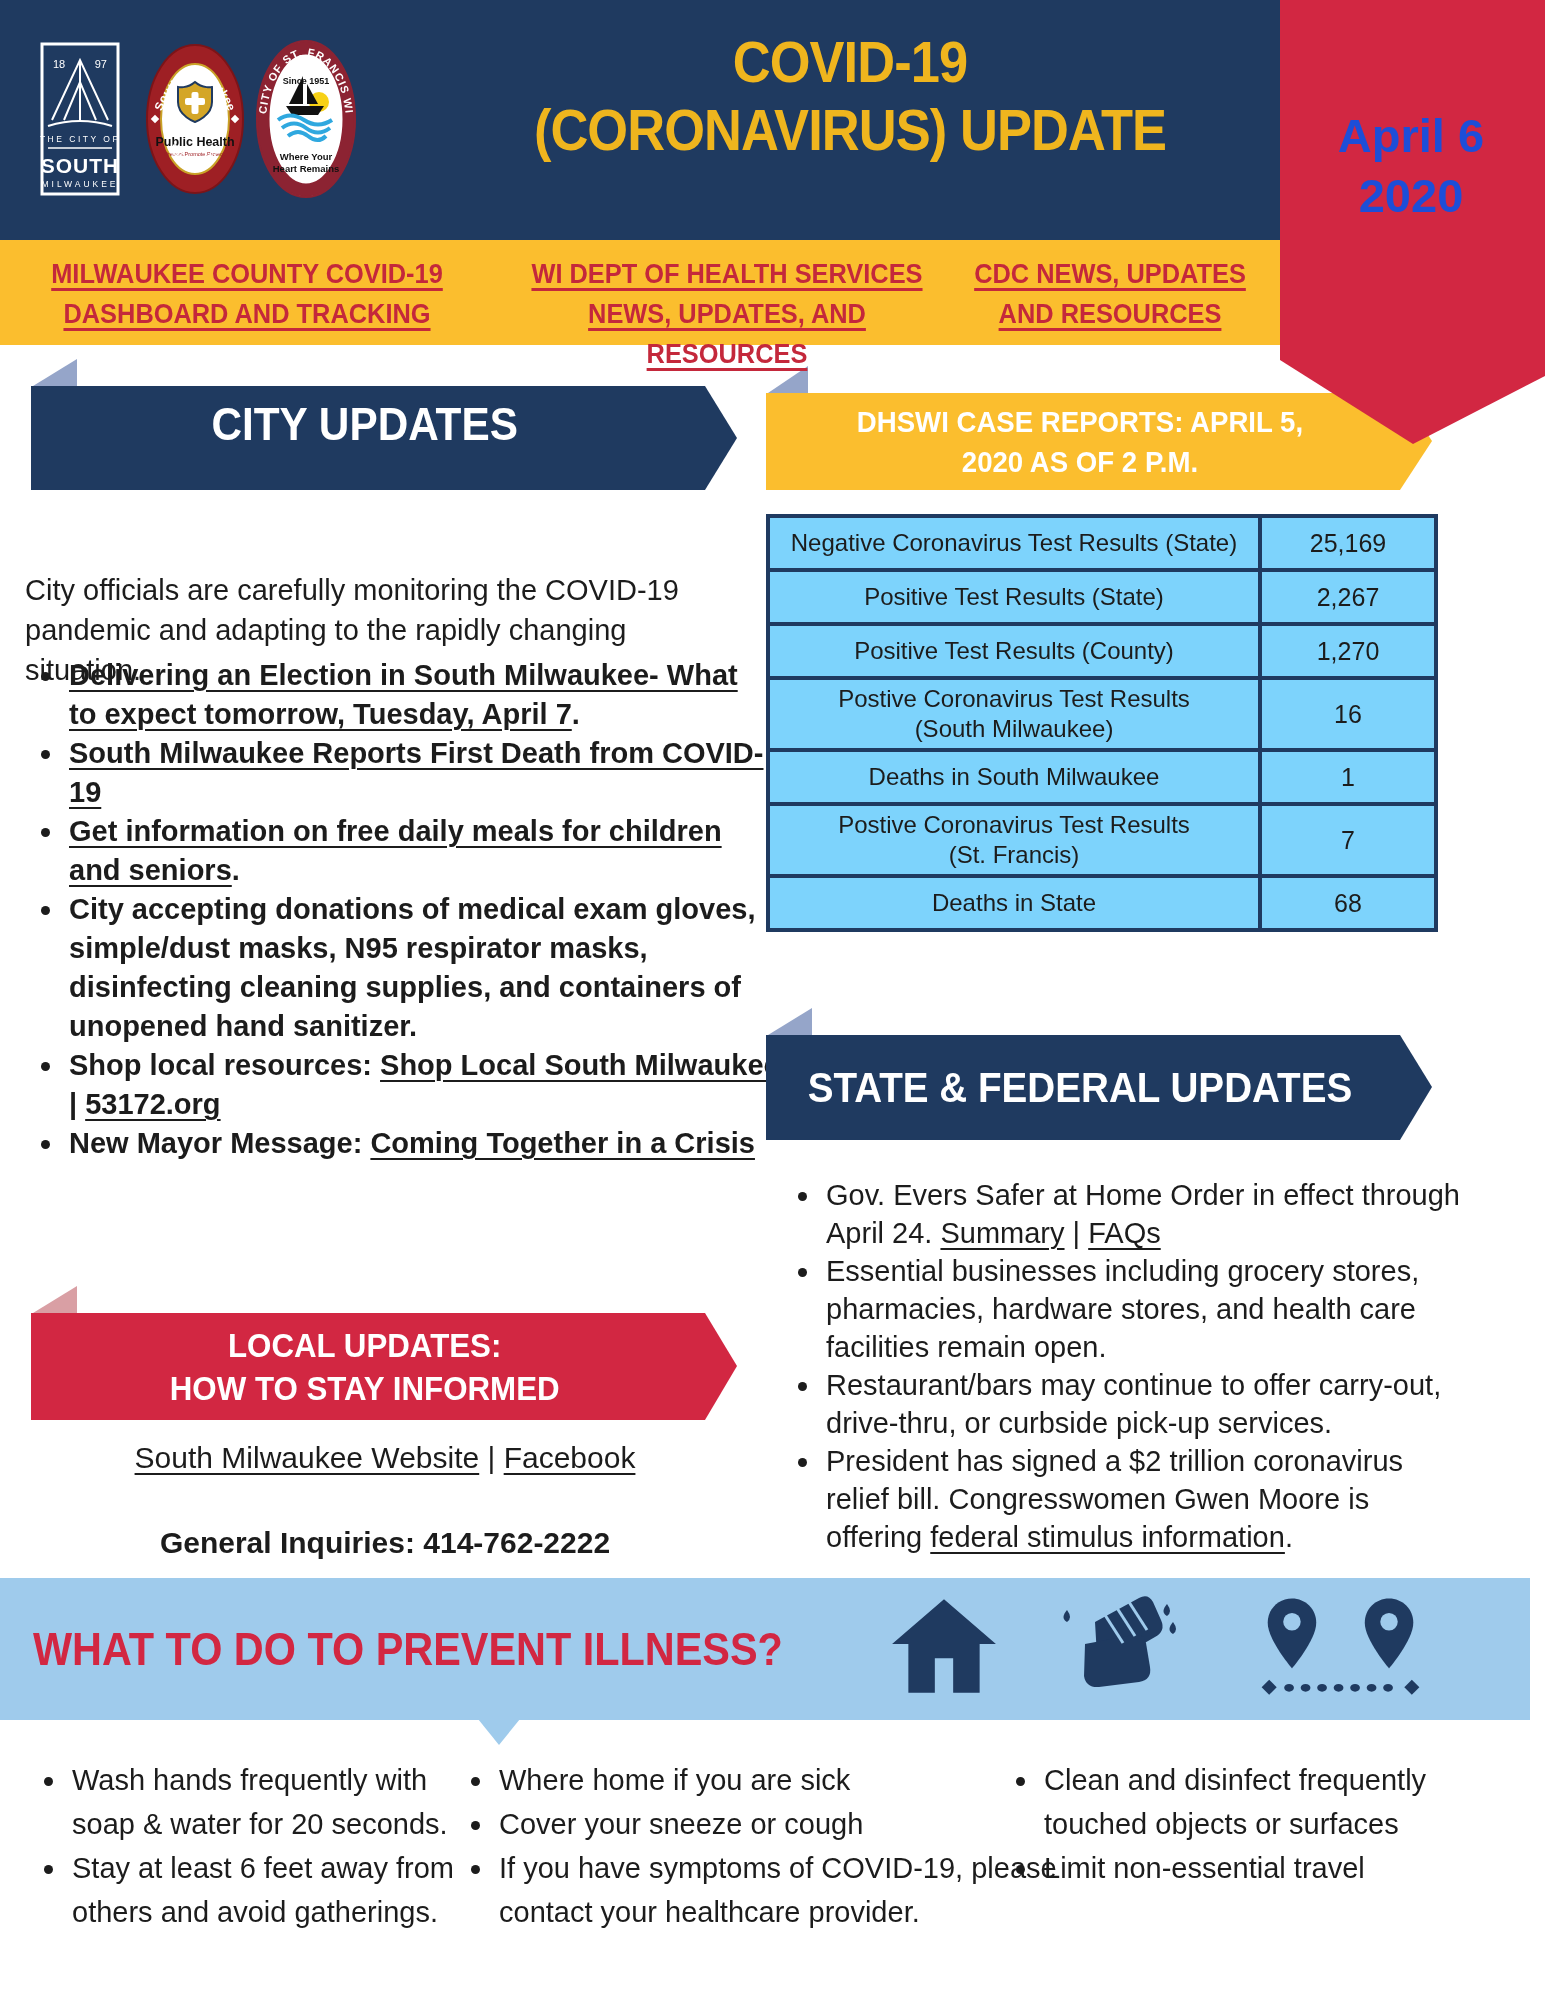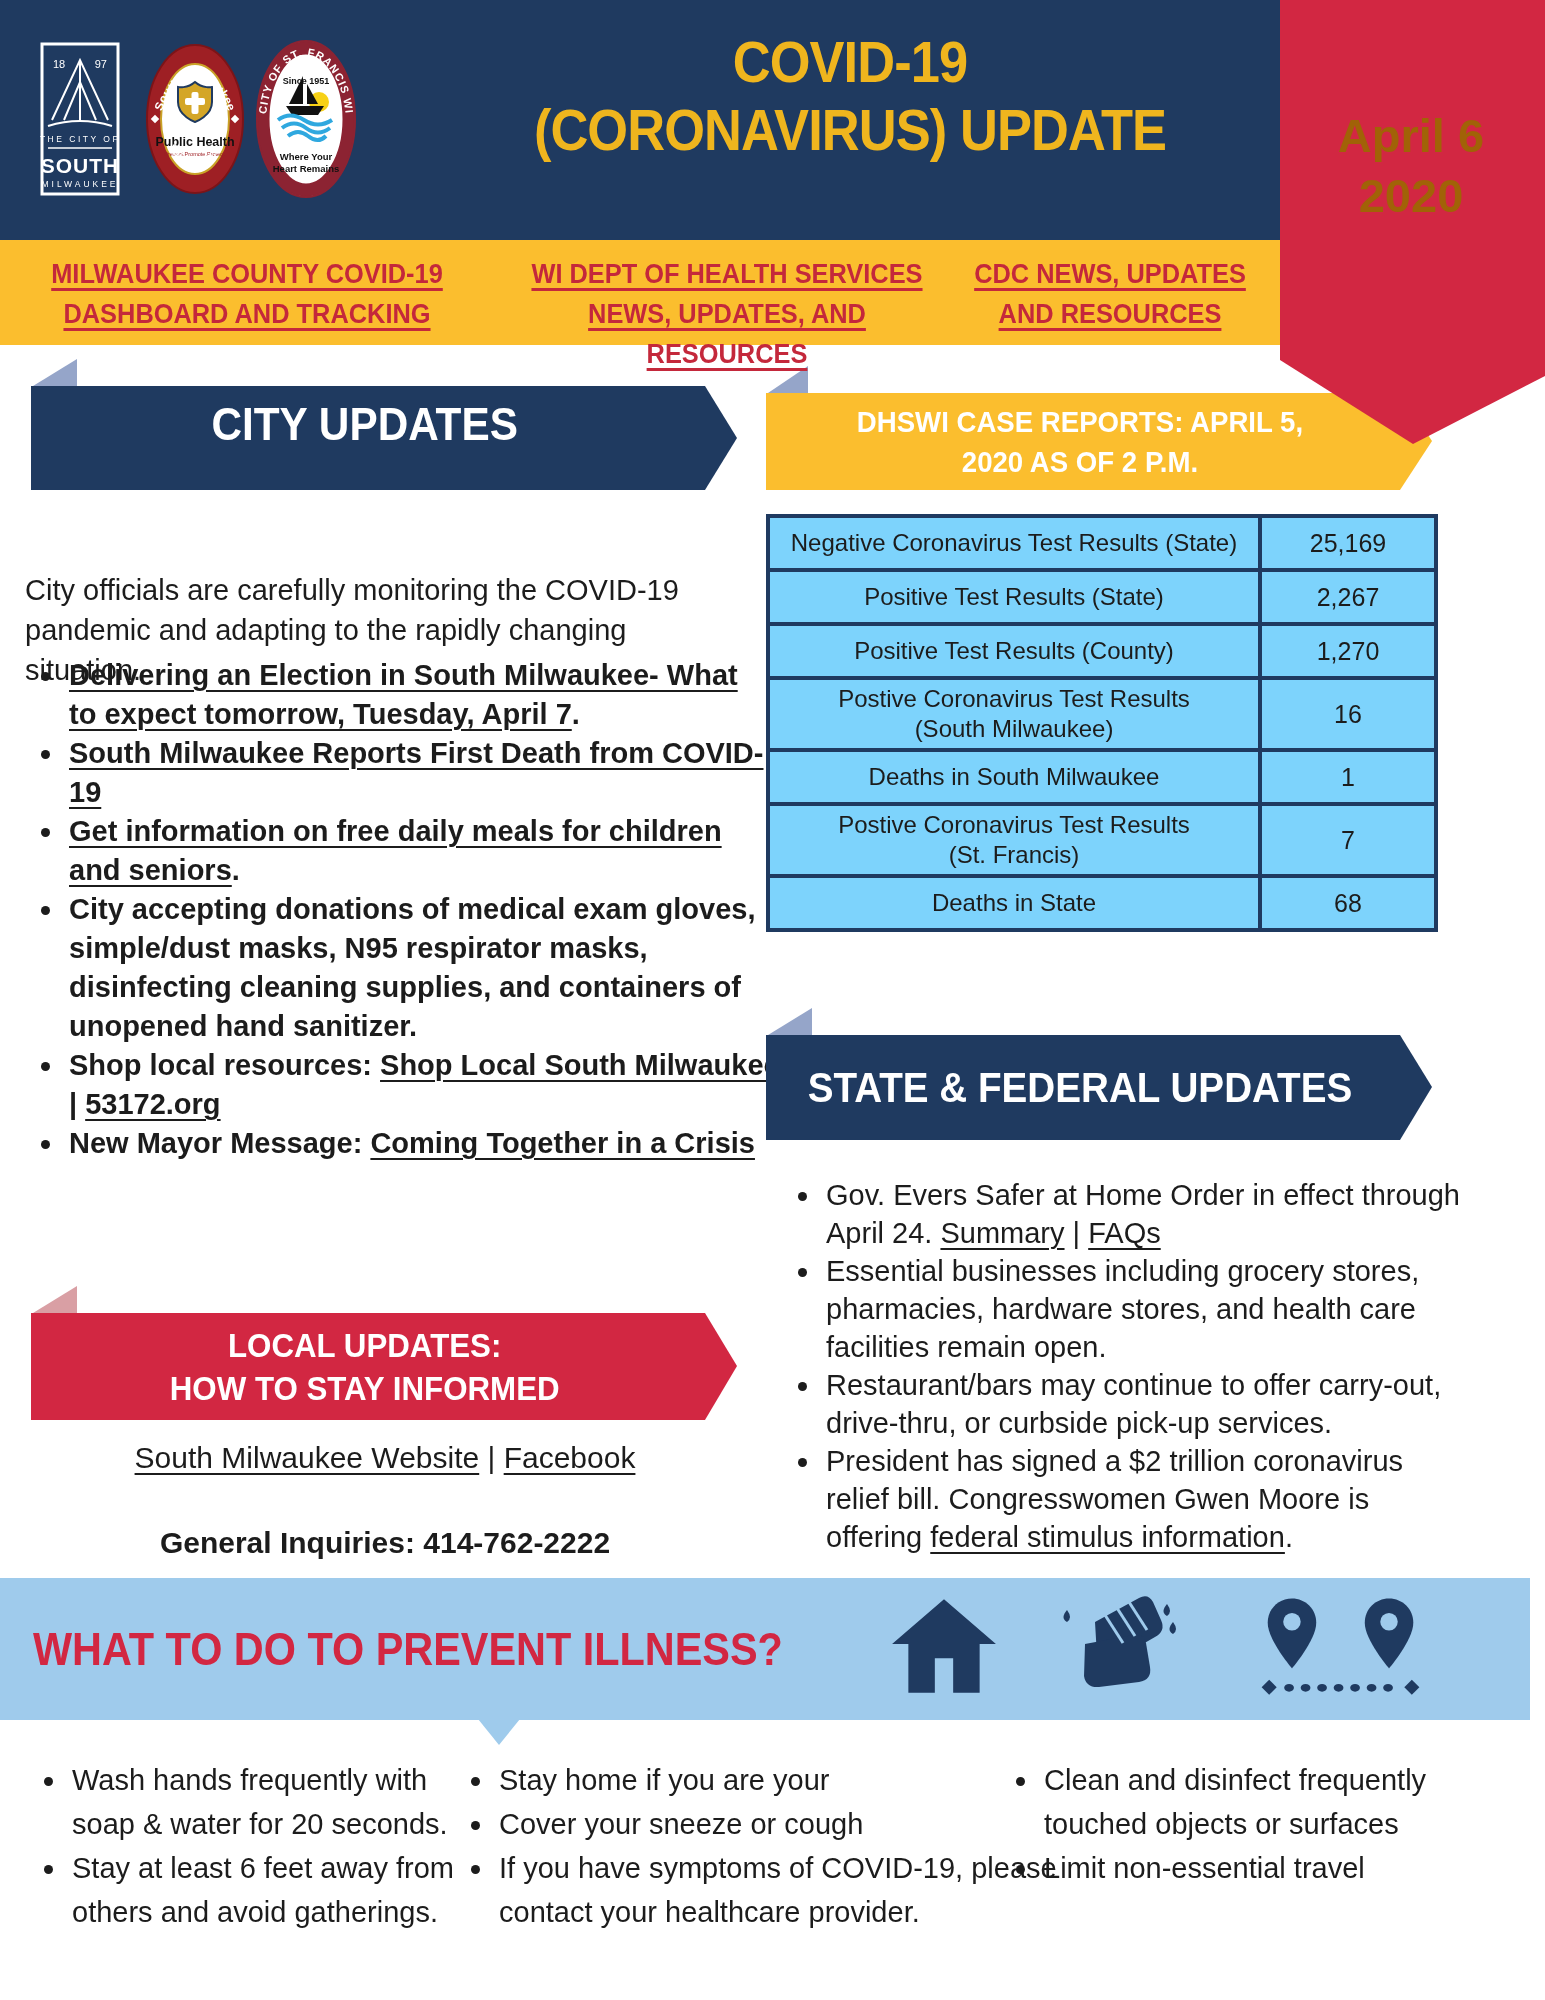--- a/index.html
+++ b/index.html
@@ -5,21 +5,21 @@
   html,body{margin:0;padding:0;background:#e8e8e8;}
   #page{position:relative;width:1545px;height:2000px;background:#ffffff;overflow:hidden;
         font-family:"Liberation Sans","DejaVu Sans",sans-serif;color:#1c1c1c;}
   .abs{position:absolute;}
 
   
   .header{left:0;top:0;width:1545px;height:240px;background:#1F3A60;}
   .title{left:470px;top:28px;width:760px;text-align:center;color:#EFB51E;font-weight:bold;
          font-size:57px;line-height:68px;transform:scaleX(.92);letter-spacing:-1px;}
   .ribbon-svg{left:1280px;top:0;width:265px;height:444px;z-index:6;}
-  .ribbon-text{left:1280px;top:106px;width:262px;z-index:7;text-align:center;color:#a16207;
+  .ribbon-text{left:1280px;top:106px;width:262px;z-index:7;text-align:center;color:#1d4ed8;
          font-weight:bold;font-size:47px;line-height:60px;}
 
   
   .logo{position:absolute;}
   svg text{font-family:"Liberation Sans","DejaVu Sans",sans-serif;}
 
   
   .navbar{left:0;top:240px;width:1545px;height:105px;background:#FBBE2E;z-index:1;}
   .navlink{position:absolute;top:14px;width:460px;text-align:center;font-weight:bold;font-size:27px;
            line-height:40px;color:#C4283B;transform:scaleX(.94);cursor:pointer;}
@@ -307,21 +307,21 @@
     <circle cx="135" cy="28" r="9" fill="#9FCBEC"></circle>
   </svg>
 
   <ul class="abs blist bcol" style="left:28px;top:1758px;width:455px;">
       <li><span class="seg">Wash hands frequently with
 soap &amp; water for 20 seconds.</span></li>
       <li><span class="seg">Stay at least 6 feet away from
 others and avoid gatherings.</span></li>
     </ul>
   <ul class="abs blist bcol" style="left:455px;top:1758px;width:600px;">
-      <li><span class="seg">Stay home if you are your</span></li>
+      <li><span class="seg">Where home if you are sick</span></li>
       <li><span class="seg">Cover your sneeze or cough</span></li>
       <li><span class="seg">If you have symptoms of COVID-19, please
 contact your healthcare provider.</span></li>
     </ul>
   <ul class="abs blist bcol" style="left:1000px;top:1758px;width:510px;">
       <li><span class="seg">Clean and disinfect frequently
 touched objects or surfaces</span></li>
       <li><span class="seg">Limit non-essential travel</span></li>
     </ul>
 

